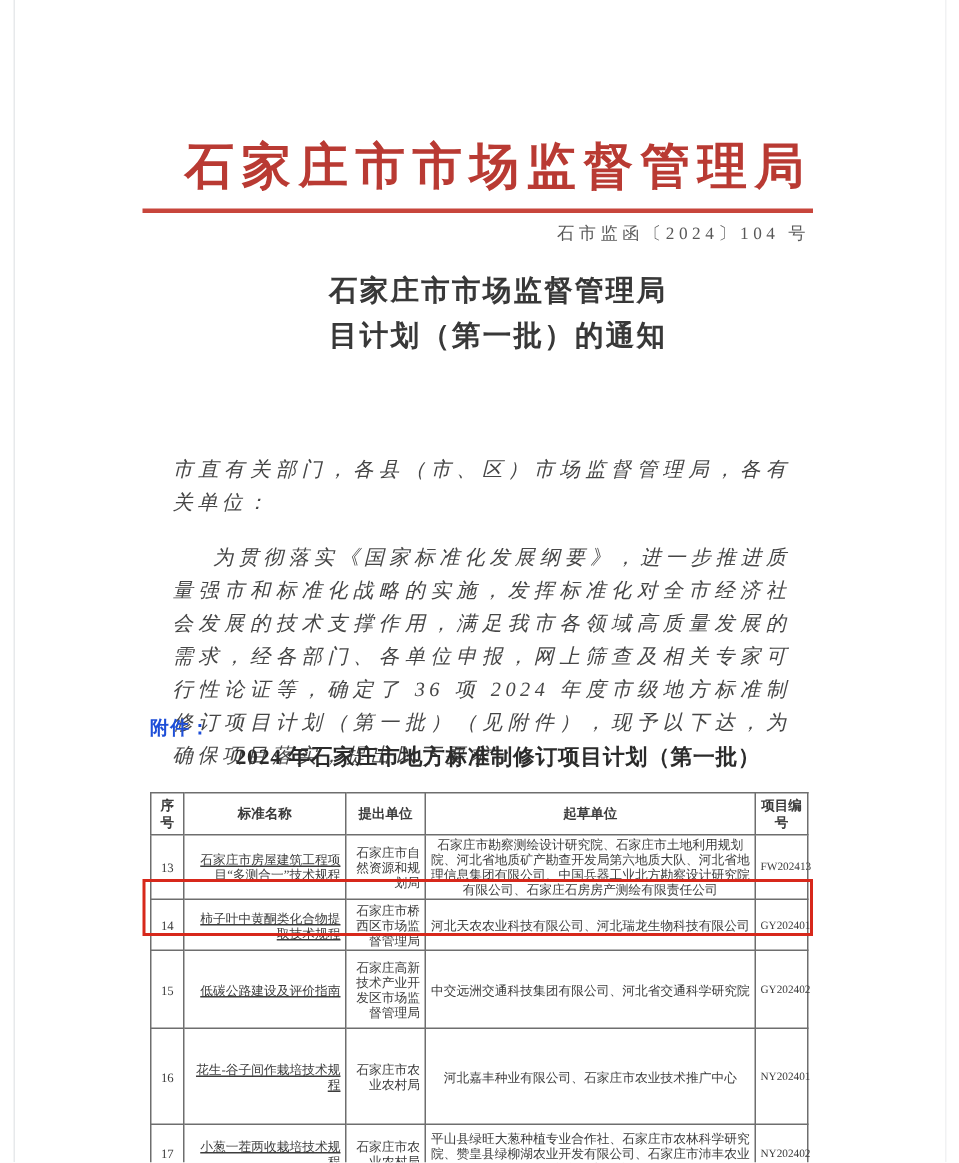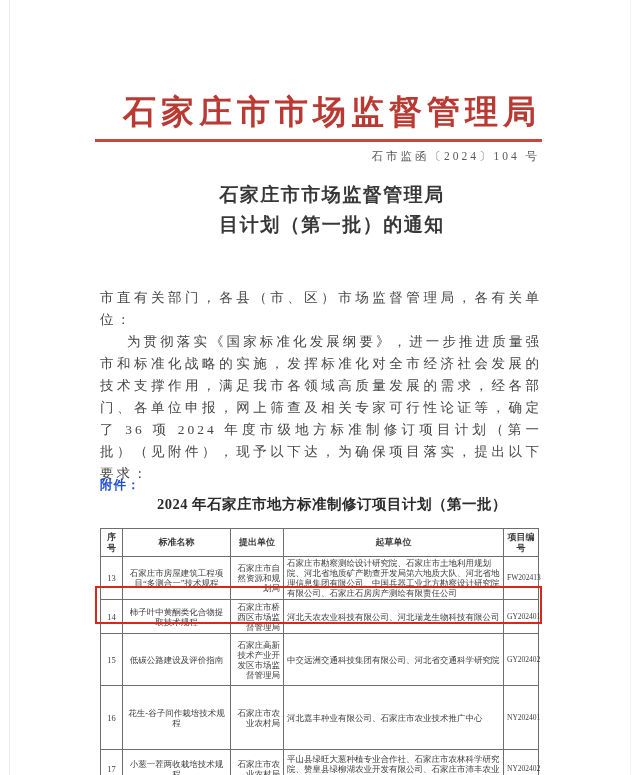--- a/index.html
+++ b/index.html
@@ -12,39 +12,39 @@
         text-align:center;font-size:33px;font-weight:700;letter-spacing:5px;color:#b93a33;}
   .red-rule{position:absolute;left:95px;top:139px;width:447px;height:3px;background:#c8463c;}
   .doc-number{position:absolute;left:100px;top:147px;width:440px;text-align:right;
         font-size:11.5px;letter-spacing:3px;color:#585858;line-height:18px;}
 
   .doc-title{position:absolute;left:0;right:0;top:180px;text-align:center;
         font-size:19px;font-weight:700;letter-spacing:1.5px;line-height:29.5px;color:#383838;}
 
   .body-text{position:absolute;left:100px;top:287px;width:442px;
         font-size:13.5px;letter-spacing:3px;line-height:22px;text-align:justify;color:#464646;}
-  .body-text p{margin:0;}
+  .body-text p{margin:15px;font-style:italic;}
   .body-text p.indent{text-indent:2em;}
 
   .attachment{position:absolute;left:100px;top:477px;font-size:12.5px;font-weight:600;
         letter-spacing:1px;color:#1d4ed8;}
   .table-title{position:absolute;left:0;right:0;top:495px;text-align:center;
         font-size:14.5px;font-weight:700;letter-spacing:0.5px;color:#2b2b2b;}
 
   table.std{position:absolute;left:100px;top:488px;width:438px;border-collapse:collapse;
         table-layout:fixed;font-size:8.5px;color:#3c3c3c;margin-top:40px;}
   table.std th,table.std td{border:1px solid #6e6e6e;vertical-align:middle;
         line-height:10px;padding:1px 3px;font-weight:400;}
   table.std th{font-size:9px;font-weight:600;text-align:center;line-height:11px;}
   table.std th.th-no{padding:0 5px;}
   table.std tr.head{height:28px;}
   td.col-no{text-align:center;padding:0 1px;}
-  td.col-name{text-align:center;}
+  td.col-name{text-align:right;text-decoration:underline;}
   td.col-proposer{text-align:right;letter-spacing:0;}
-  td.col-drafters{text-align:left;line-height:10.5px;}
+  td.col-drafters{text-align:center;line-height:10.5px;}
   td.col-code{text-align:left;font-size:7.5px;letter-spacing:0;padding:0;white-space:nowrap;}
 
   .highlight-box{position:absolute;left:95px;width:447px;border:2.5px solid #d7281b;
         box-sizing:border-box;pointer-events:none;}
 </style>
 </head>
 <body>
 
 <div class="page">
 

